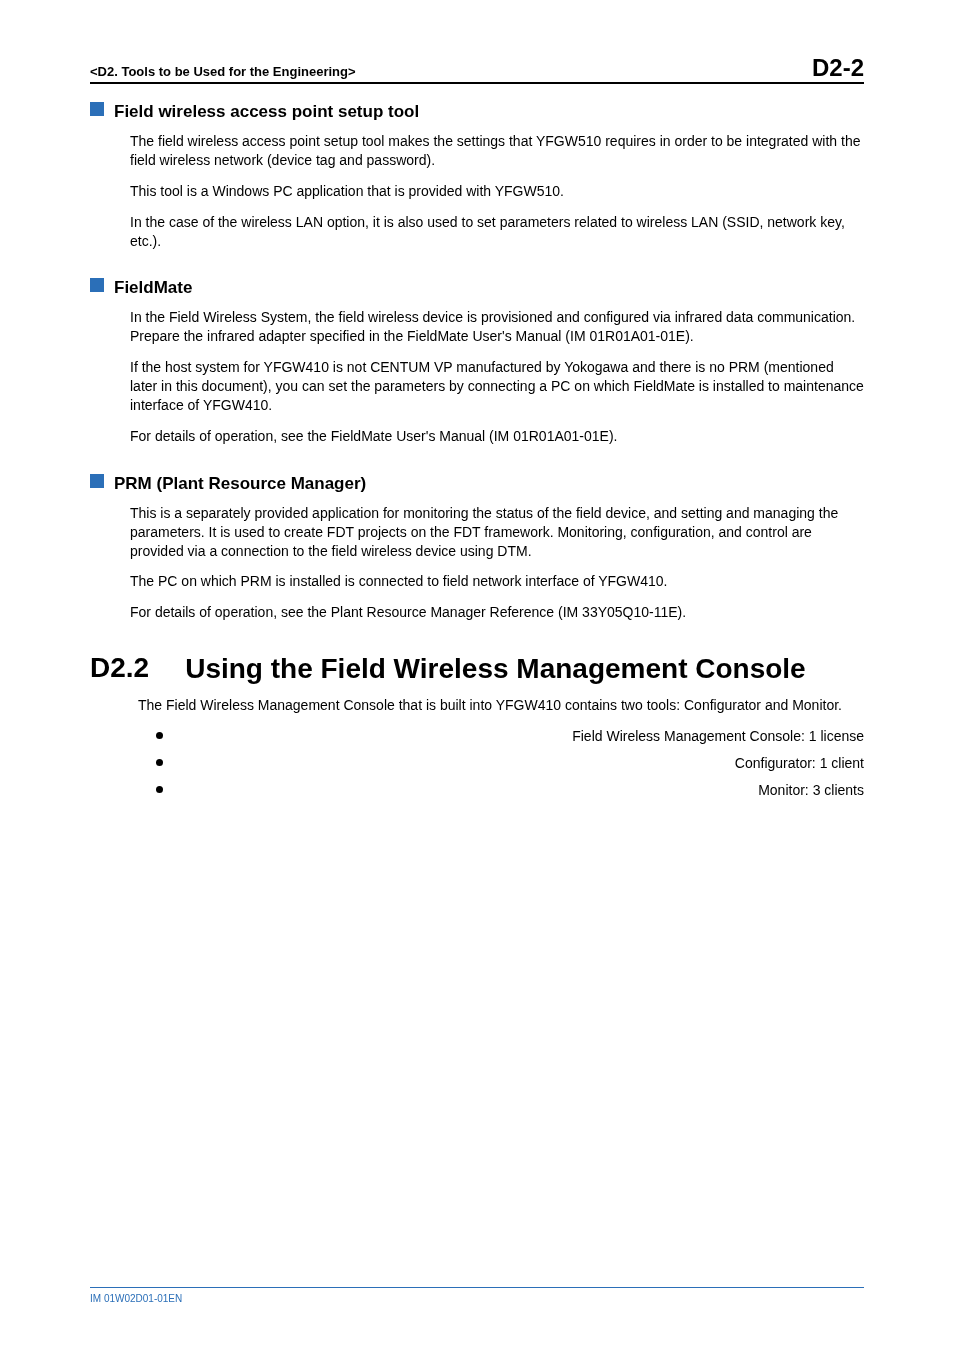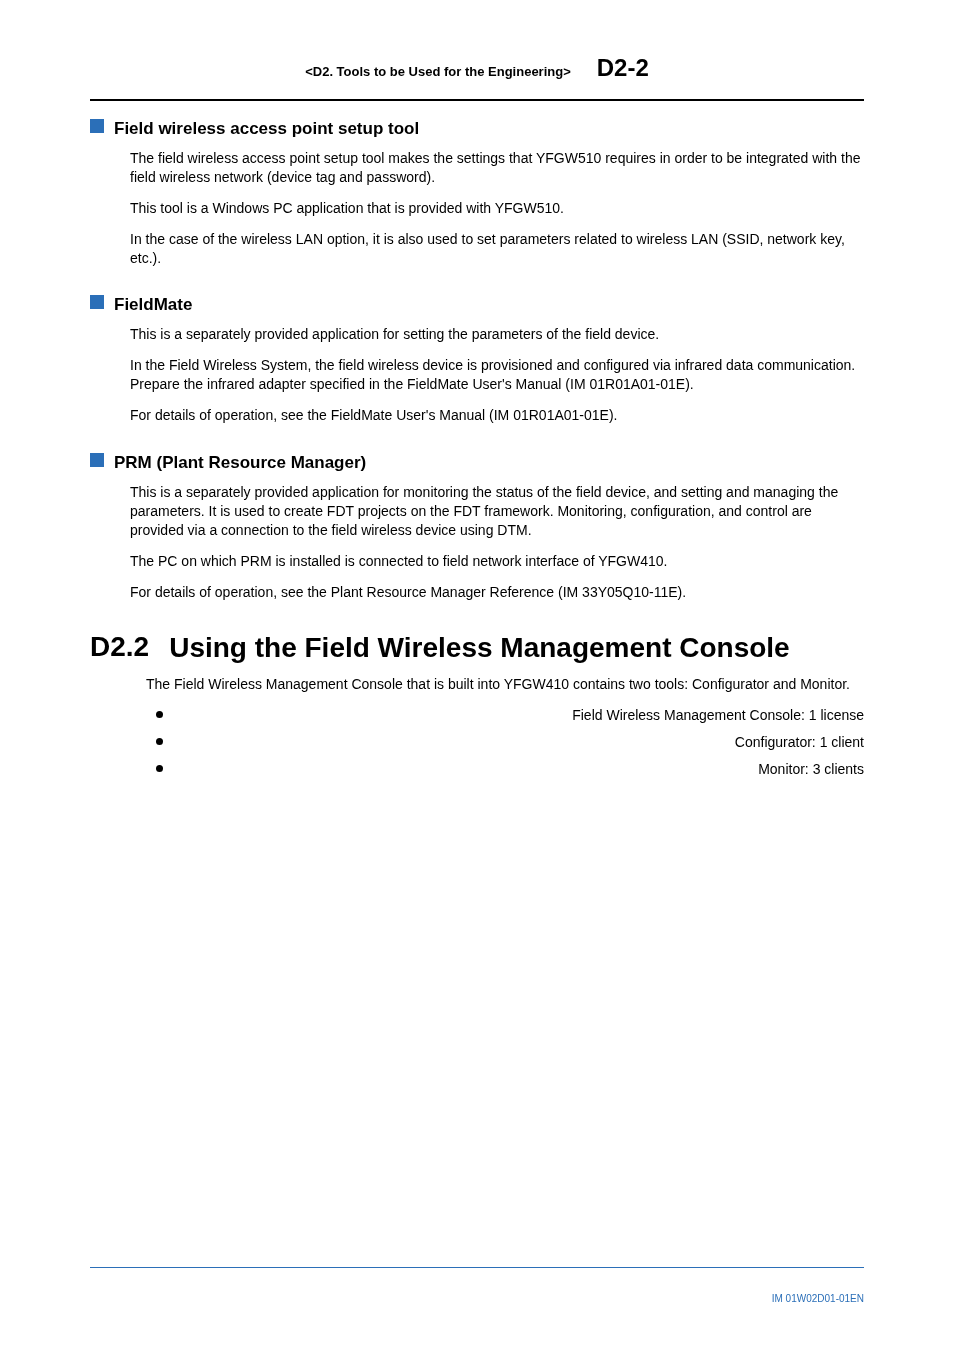--- a/index.html
+++ b/index.html
@@ -9,24 +9,24 @@
     width: 954px;
     height: 1350px;
     position: relative;
     color: #000;
   }
   .page {
     padding: 54px 90px 40px 90px;
   }
   .header-line {
     display: flex;
-    justify-content: center;
+    justify-content: space-between;
     align-items: baseline;
     border-bottom: 2px solid #000;
-    padding-bottom: 17px;
+    padding-bottom: 0;
     margin-bottom: 18px;
     gap: 26px;
   }
   .header-title {
     font-size: 13px;
     font-weight: bold;
   }
   .header-page {
     font-size: 24px;
     font-weight: bold;
@@ -51,21 +51,21 @@
     font-weight: bold;
   }
   .body-text {
     margin-left: 40px;
     font-size: 14px;
     line-height: 1.35;
     margin-bottom: 12px;
   }
   .chapter-heading {
     display: flex;
-    gap: 20px;
+    gap: 36px;
     margin-top: 30px;
     margin-bottom: 10px;
   }
   .chapter-num {
     font-size: 28px;
     font-weight: bold;
     flex-shrink: 0;
   }
   .chapter-title {
     font-size: 28px;
@@ -96,22 +96,22 @@
     height: 7px;
     background: #000;
     border-radius: 50%;
   }
   .footer {
     position: absolute;
     bottom: 44px;
     left: 90px;
     right: 90px;
     border-top: 1px solid #2b6fb8;
-    text-align: right;
-    padding-top: 20px;
+    text-align: left;
+    padding-top: 0;
   }
   .footer-text {
     font-size: 10px;
     color: #2b6fb8;
   }
 </style>
 </head>
 <body>
 
 <div class="page">
@@ -129,41 +129,41 @@
     <p class="body-text">The field wireless access point setup tool makes the settings that YFGW510 requires in order to be integrated with the field wireless network (device tag and password).</p>
     <p class="body-text">This tool is a Windows PC application that is provided with YFGW510.</p>
     <p class="body-text">In the case of the wireless LAN option, it is also used to set parameters related to wireless LAN (SSID, network key, etc.).</p>
   </div>
 
   <div class="section">
     <div class="section-heading">
       <span class="blue-square"></span>
       <span class="section-title">FieldMate</span>
     </div>
-    <p class="body-text">This is a separately provided application for setting the parameters of the field device.</p>
     <p class="body-text">In the Field Wireless System, the field wireless device is provisioned and configured via infrared data communication. Prepare the infrared adapter specified in the FieldMate User's Manual (IM 01R01A01-01E).</p>
+    <p class="body-text">If the host system for YFGW410 is not CENTUM VP manufactured by Yokogawa and there is no PRM (mentioned later in this document), you can set the parameters by connecting a PC on which FieldMate is installed to maintenance interface of YFGW410.</p>
     <p class="body-text">For details of operation, see the FieldMate User's Manual (IM 01R01A01-01E).</p>
   </div>
 
   <div class="section">
     <div class="section-heading">
       <span class="blue-square"></span>
       <span class="section-title">PRM (Plant Resource Manager)</span>
     </div>
     <p class="body-text">This is a separately provided application for monitoring the status of the field device, and setting and managing the parameters. It is used to create FDT projects on the FDT framework. Monitoring, configuration, and control are provided via a connection to the field wireless device using DTM.</p>
     <p class="body-text">The PC on which PRM is installed is connected to field network interface of YFGW410.</p>
     <p class="body-text">For details of operation, see the Plant Resource Manager Reference (IM 33Y05Q10-11E).</p>
   </div>
 
   <div class="chapter-heading">
     <span class="chapter-num">D2.2</span>
     <span class="chapter-title">Using the Field Wireless Management Console</span>
   </div>
   <div class="chapter-body">
-    <p class="body-text" style="margin-left:16px;">The Field Wireless Management Console that is built into YFGW410 contains two tools:  Configurator and Monitor.</p>
+    <p class="body-text" style="margin-left:8px;">The Field Wireless Management Console that is built into YFGW410 contains two tools:  Configurator and Monitor.</p>
   </div>
   <ul class="bullet-list">
     <li>Field Wireless Management Console: 1 license</li>
     <li>Configurator: 1 client</li>
     <li>Monitor: 3 clients</li>
   </ul>
 
 </div>
 
 <div class="footer">

